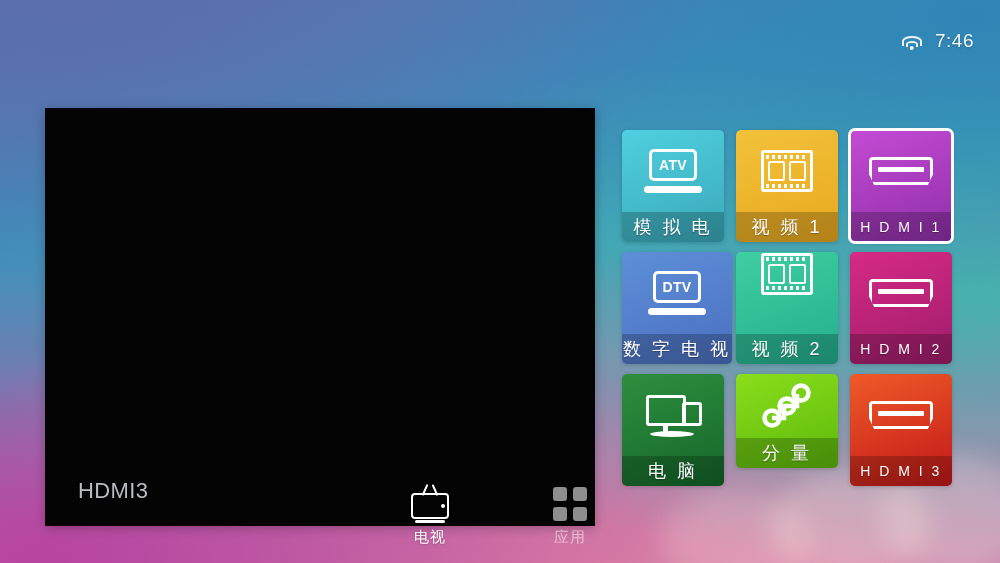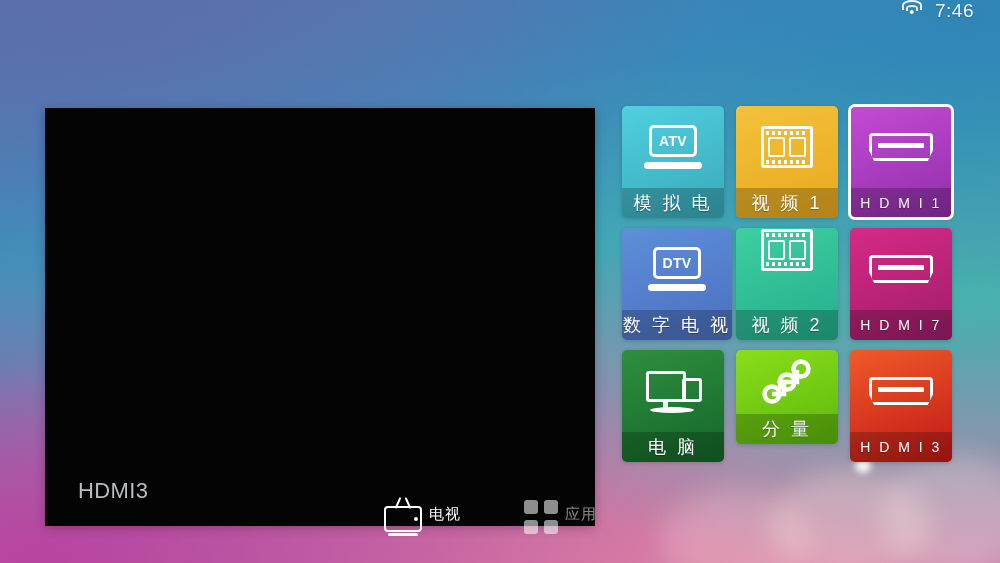--- a/index.html
+++ b/index.html
@@ -19,22 +19,22 @@
       radial-gradient(115% 85% at 97% 52%, #46b2ac 0%, rgba(70,178,172,0) 58%),
       radial-gradient(125% 90% at 4% 99%,  #b8449f 0%, rgba(184,68,159,0) 60%),
       radial-gradient(130% 95% at 60% 104%,#e08aa4 0%, rgba(224,138,164,0) 62%),
       radial-gradient(90% 70% at 99% 99%,  #b784b8 0%, rgba(183,132,184,0) 60%),
       linear-gradient(168deg, #5d6fae 0%, #3f8cbb 26%, #3f9fbc 48%, #9d70b6 74%, #c7639f 100%);
   }
   .bokeh { position:absolute; border-radius:50%; filter:blur(13px); pointer-events:none; }
 
   
   #statusbar {
-    position:absolute; top:0; right:0; height:44px; width:240px;
-    display:flex; align-items:flex-start; justify-content:flex-end;
+    position:absolute; top:8px; right:0; height:44px; width:240px;
+    display:flex; align-items:flex-end; justify-content:flex-end;
     gap:13px; padding-right:26px; z-index:6;
   }
   #statusbar .clock {
     color:#f2f6fa; font-size:19px; letter-spacing:.5px;
     text-shadow:0 1px 2px rgba(0,0,0,.25);
   }
   .wifi { width:21px; height:16px; position:relative; display:block; }
   .wifi i {
     position:absolute; left:50%; transform:translateX(-50%);
     border:2.2px solid #eef4f8; border-bottom:none; border-radius:50% 50% 0 0;
@@ -77,21 +77,21 @@
     background:rgba(0,0,0,.22);
     text-shadow:0 1px 1px rgba(0,0,0,.3);
   }
   .tile .cap.latin { font-size:14px; letter-spacing:2.5px; }
   .tile.selected { outline:3px solid #ffffff; outline-offset:-1px; }
   .tile.selected::after {
     content:""; position:absolute; inset:-6px; border-radius:8px;
     box-shadow:0 0 11px 5px rgba(110,200,255,.85);
     pointer-events:none;
   }
-  .sel-wrap { position:relative; }
+  .sel-wrap { position:relative;margin-top:24px; }
 
   
   .laptop { width:58px; height:44px; position:relative; }
   .laptop .scr {
     position:absolute; left:5px; top:0; width:48px; height:32px;
     border:3.2px solid #fff; border-radius:5px;
     display:flex; align-items:center; justify-content:center;
   }
   .laptop .scr span { font-size:14px; font-weight:bold; color:#fff; letter-spacing:.4px; }
   .laptop .base {
@@ -127,21 +127,21 @@
 
   .comp { width:56px; height:48px; }
   .comp svg { width:100%; height:100%; }
 
   
   #bottom-nav {
     position:absolute; left:0; right:0; bottom:6px; height:86px;
     display:flex; align-items:center; justify-content:center; gap:48px;
     z-index:5;
   }
-  .nav-item { width:92px; display:flex; flex-direction:row;
+  .nav-item { width:92px; display:flex; flex-direction:column;
               align-items:center; gap:7px; }
   .nav-item .glyph { height:40px; display:flex; align-items:flex-end; }
   .nav-item .nav-label { font-size:15px; letter-spacing:1px; }
   .nav-item.active .nav-label { color:#ffffff; text-shadow:0 1px 2px rgba(0,0,0,.25); }
   .nav-item.dim .nav-label { color:rgba(255,255,255,.52); }
 
   .tv-ico { width:38px; height:34px; position:relative; }
   .tv-ico .box { position:absolute; left:0; bottom:2px; width:38px; height:26px;
                  border:2.6px solid #fff; border-radius:4px; }
   .tv-ico .ant1, .tv-ico .ant2 {
@@ -261,21 +261,21 @@
       </div>
     </div>
     <div class="sel-wrap">
       <div class="tile" style="width: 102px; height: 112px; background: linear-gradient(160deg, rgb(214, 42, 134) 0%, rgb(158, 29, 106) 100%);">
         <div class="art">
           <div class="hdmi">
             <div class="shell"></div>
             <div class="bar"></div>
           </div>
         </div>
-        <div class="cap latin">H D M I 7</div>
+        <div class="cap latin">H D M I 2</div>
       </div>
     </div>
     <div class="sel-wrap">
       <div class="tile" style="width: 102px; height: 112px; background: linear-gradient(160deg, rgb(46, 143, 62) 0%, rgb(20, 102, 42) 100%);">
         <div class="art">
           <div class="pc">
             <div class="m2"></div>
             <div class="m1"></div>
             <div class="neck"></div>
             <div class="foot"></div>

